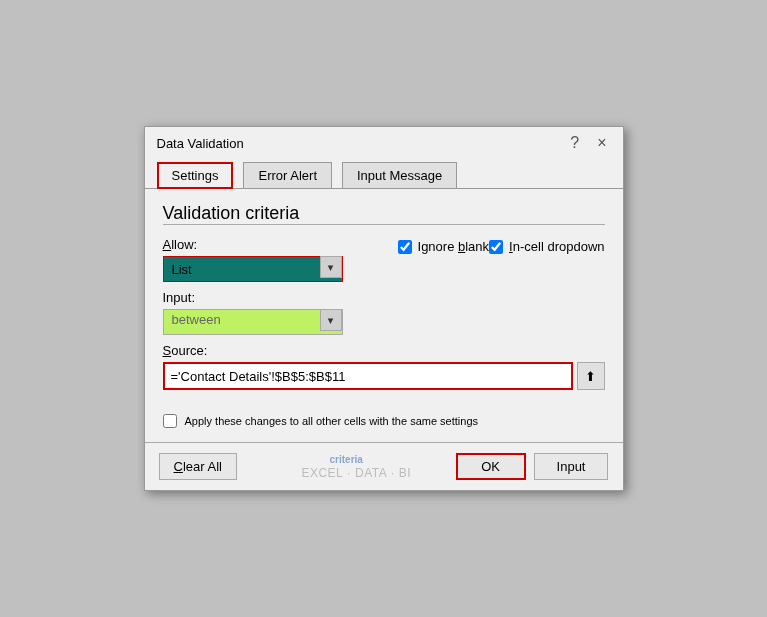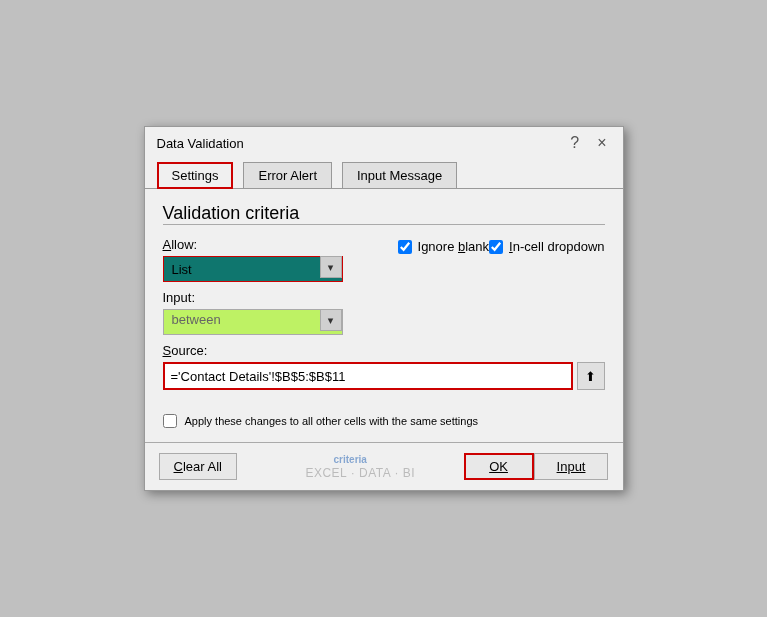--- a/index.html
+++ b/index.html
@@ -293,21 +293,21 @@
 
     .watermark-sub {
       font-size: 12px;
       color: #888;
       letter-spacing: 0.5px;
       margin-left: 20px;
     }
 
     .footer-right {
       display: flex;
-      text-decoration: underline;
+      gap: 8px;
     }
 
     .btn {
       padding: 5px 22px;
       border: 1px solid #aaa;
       background: #e8e8e8;
       cursor: pointer;
       font-size: 13px;
       min-width: 70px;
     }

